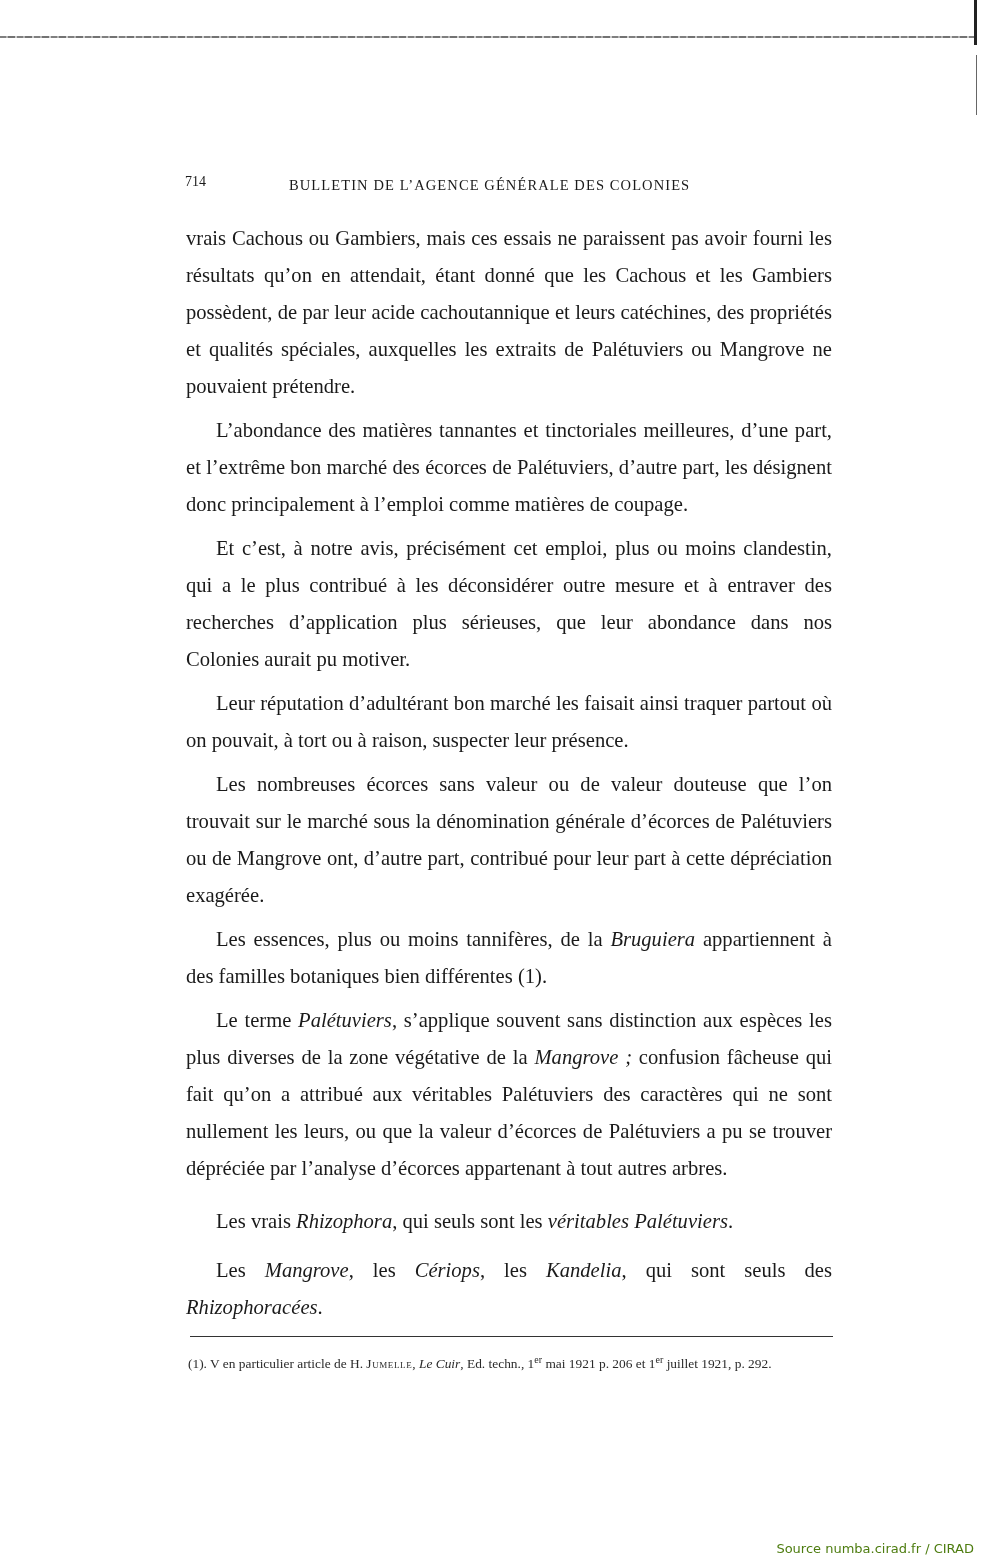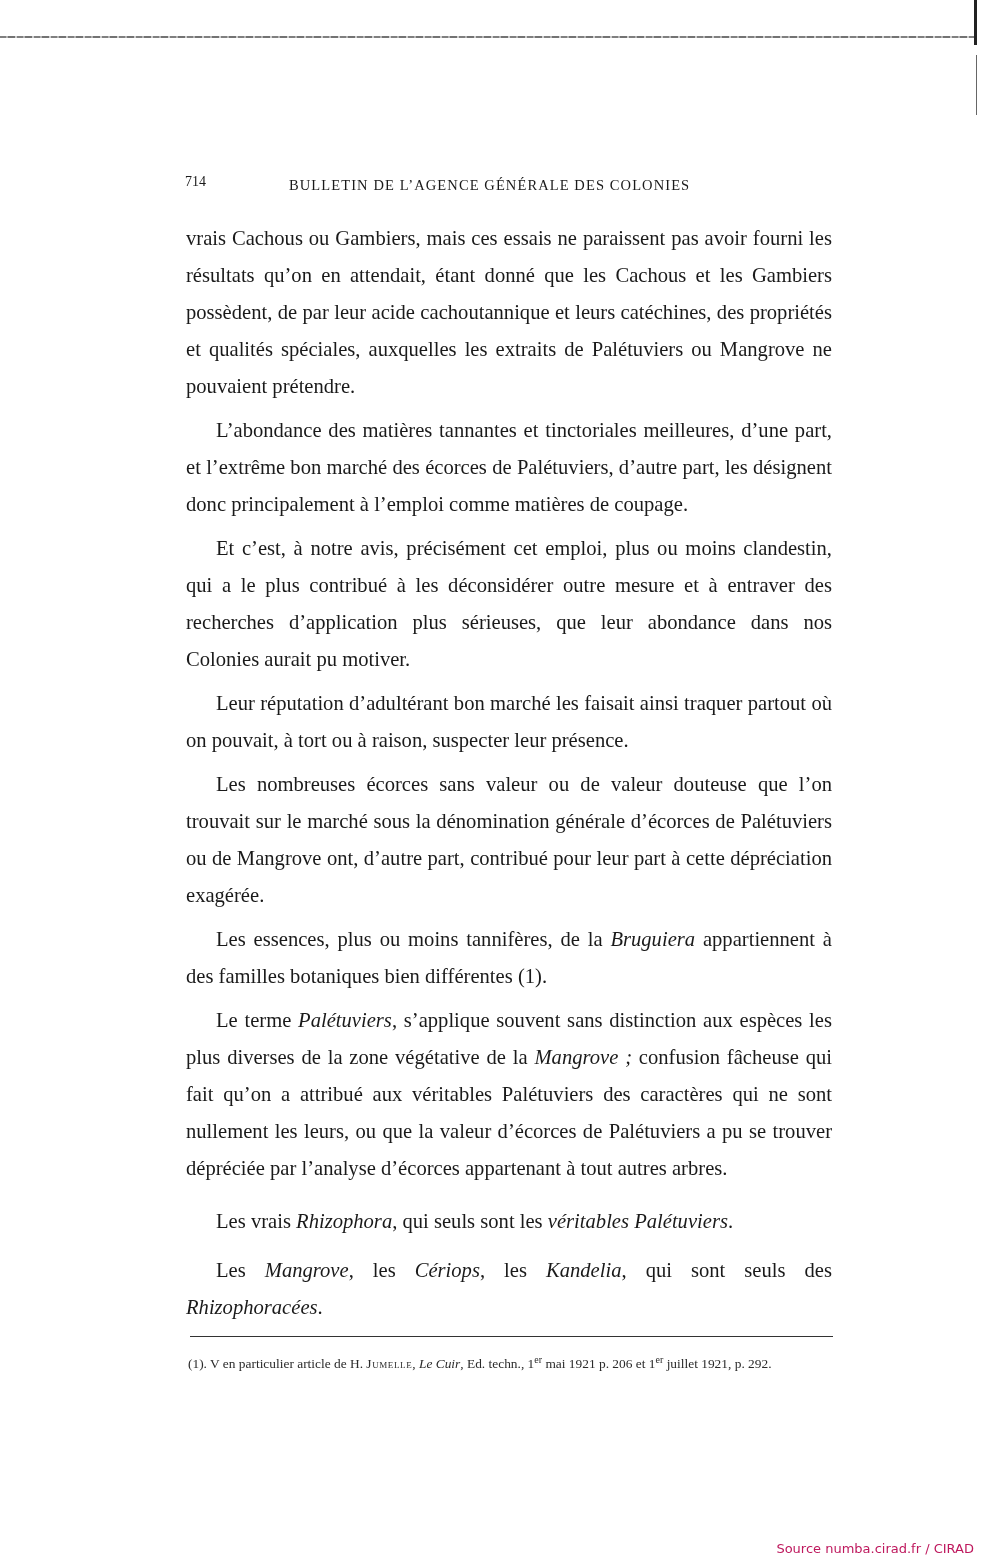--- a/index.html
+++ b/index.html
@@ -41,21 +41,21 @@
   }
   .footnote {
     position: absolute; left: 188px; top: 1352px; width: 646px;
     font-family: "Liberation Serif", serif; font-size: 13.4px; line-height: 15px; text-align: justify;
     color: #2a2a2a;
   }
   .smallcaps { font-variant: small-caps; letter-spacing: 0.6px; }
   sup { font-size: 10px; }
   .source-credit {
     position: absolute; right: 8px; top: 1541px;
-    font-family: "DejaVu Sans", sans-serif; font-size: 13px; color: #be185d;
+    font-family: "DejaVu Sans", sans-serif; font-size: 13px; color: #4d7c0f;
   }
 </style>
 </head>
 <body>
 
 <div class="scan-top-line"></div>
 <div class="scan-right-edge"></div>
 <div class="scan-right-edge2"></div>
 
 <div class="header">

